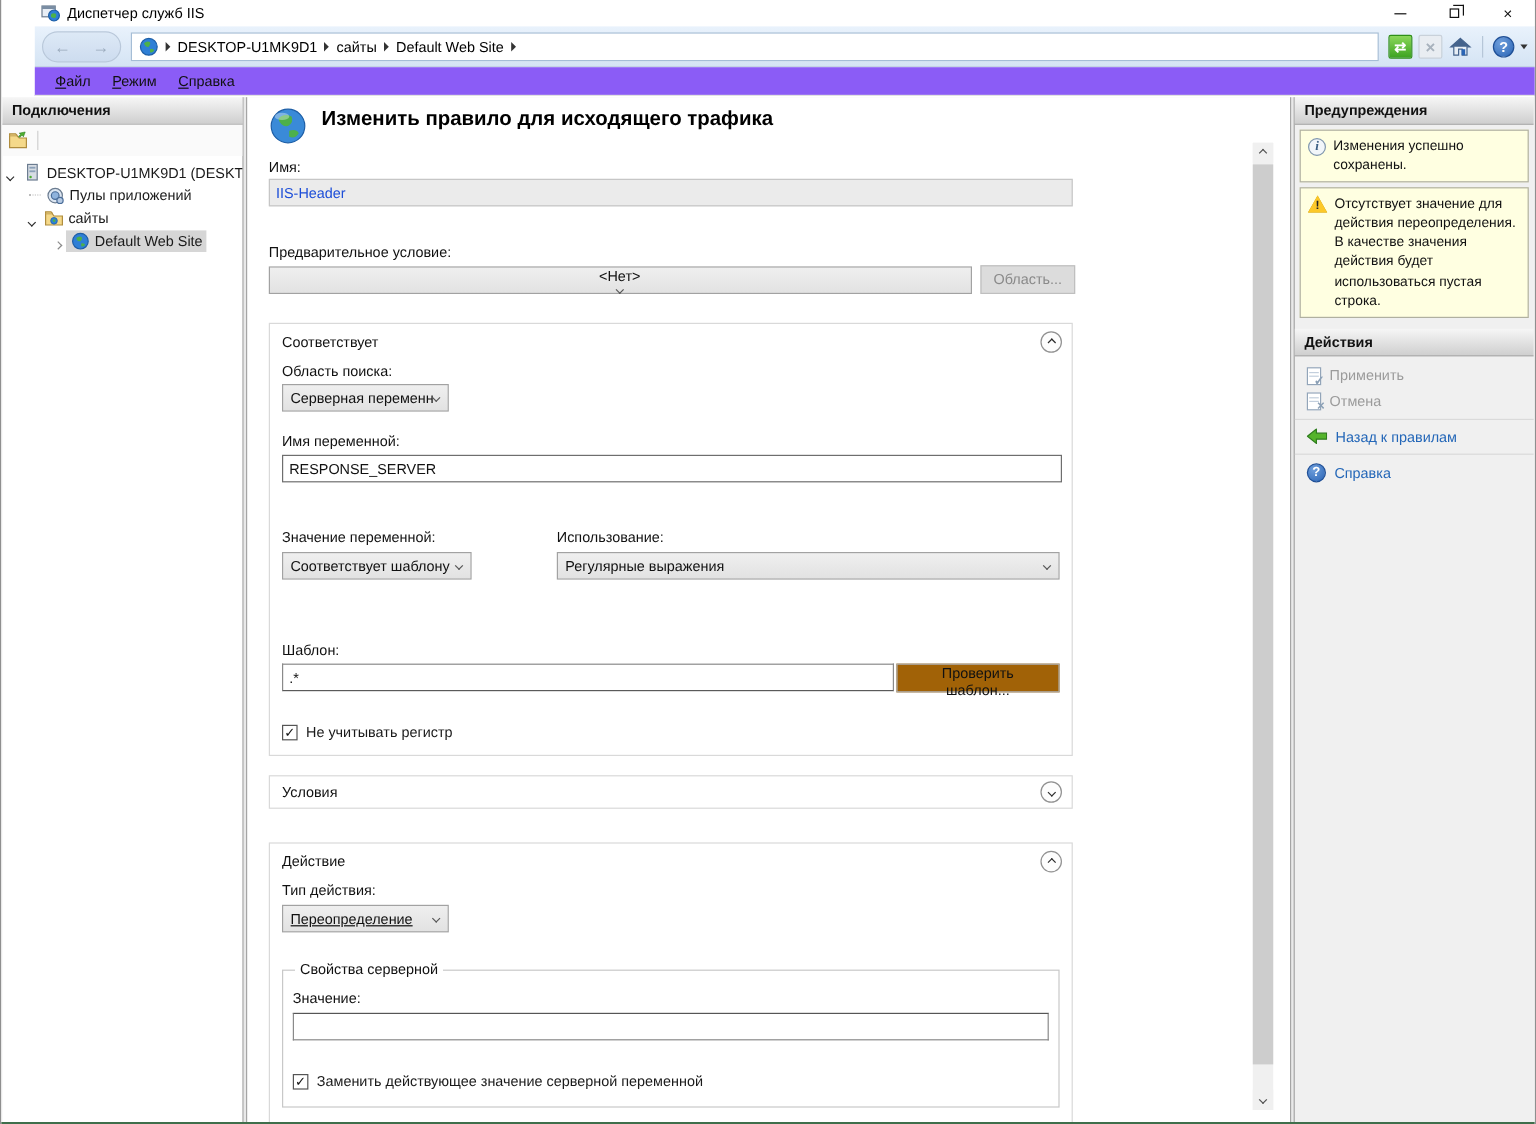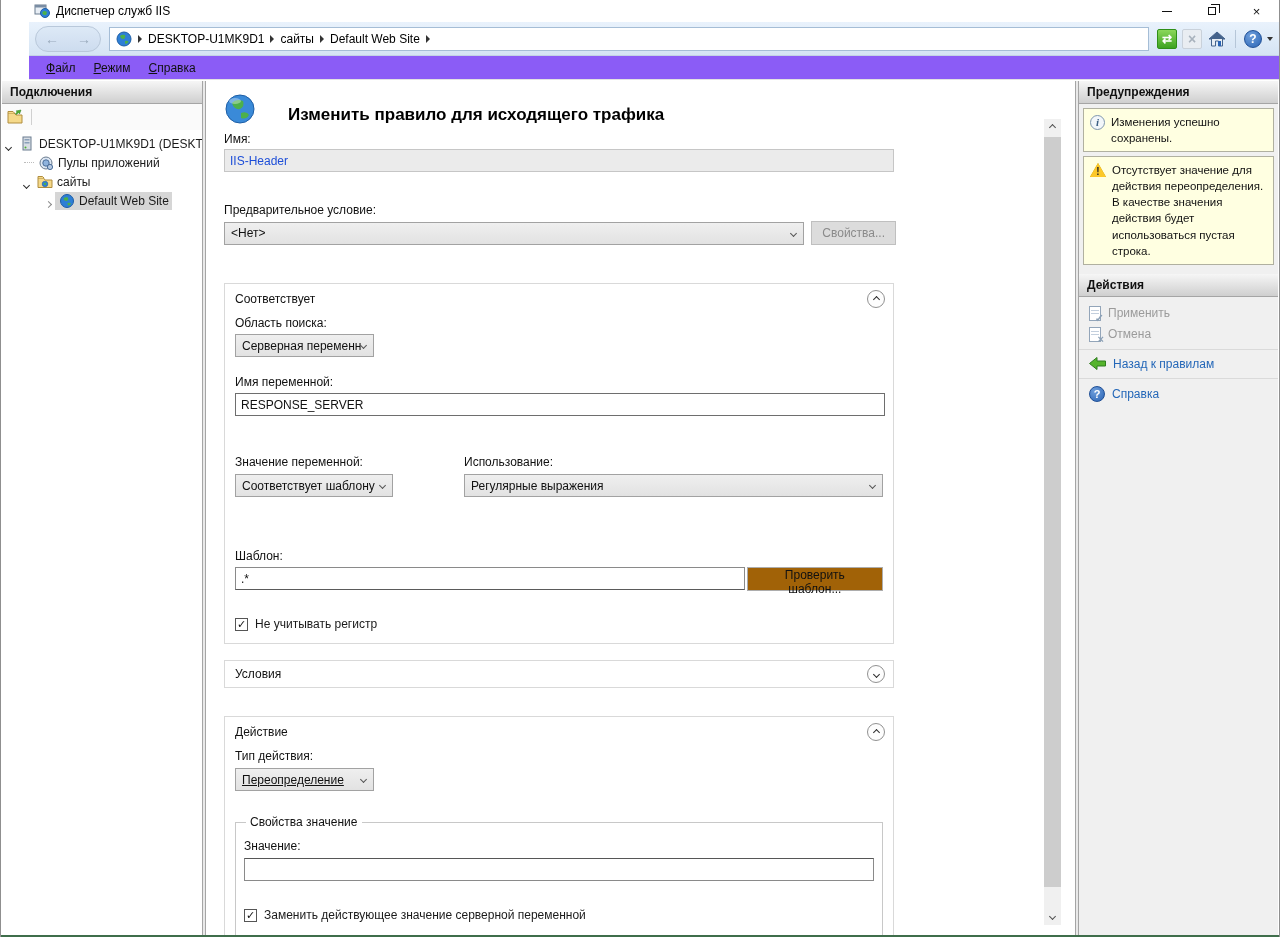--- a/index.html
+++ b/index.html
@@ -50,21 +50,21 @@
   .chev { display:inline-block; width:5px; height:5px; border-right:1.5px solid #2b2b2b; border-bottom:1.5px solid #2b2b2b; }
   .chev.down { transform:rotate(45deg); }
   .chev.up { transform:rotate(225deg); }
   .chev.right { transform:rotate(-45deg); border-color:#8a8a8a; }
   .tree-icon { width:16px; height:16px; margin:0 4px 0 4px; flex:none; }
   .tree-guide { border-bottom:1px dotted #bcbcbc; height:1px; flex:none; }
   .tree-sel { background:#d6d6d6; display:flex; align-items:center; padding:1px 3px 1px 0; }
 
   .main-panel { flex:1; background:#fff; border-left:1px solid #a5a5a5; border-right:1px solid #a5a5a5; margin:0 2px; position:relative; overflow:hidden; }
   .content { padding:8px 0 0 18px; width:690px; }
-  .page-header { display:flex; align-items:flex-end; gap:32px; height:36px; }
+  .page-header { display:flex; align-items:flex-start; gap:12px; height:36px; }
   .page-title { font-size:17px; color:#000; }
   .field-label { display:block; margin:0; color:#111; }
   .tinput { height:23px; border:1px solid #8a8a8a; background:#fff; padding:0 5px; font-family:"Liberation Sans",sans-serif; font-size:12px; color:#111; display:block; }
   .tinput:disabled { background:#ebebeb; border-color:#c6c6c6; color:#1d4ed8; }
   .combo { height:23px; border:1px solid #a2a2a2; background:linear-gradient(180deg,#efefef,#e2e2e2); display:flex; align-items:center; padding:0 7px 0 6px; color:#111; }
   .combo .ctext { flex:1; overflow:hidden; white-space:nowrap; }
   .combo .chev { border-color:#555; }
   .btn { height:24px; background:#a16207; border:1px solid #adadad; font-family:"Liberation Sans",sans-serif; font-size:12px; color:#111; padding:0 10px; }
   .btn.disabled { background:#dcdcdc; border-color:#bfbfbf; color:#8a8a8a; }
 
@@ -238,28 +238,28 @@
             <ellipse cx="11" cy="8" rx="6" ry="3" fill="#ffffff" opacity="0.35"></ellipse>
           </svg>
           <h1 class="page-title">Изменить правило для исходящего трафика</h1>
         </div>
 
         <label class="field-label" style="margin-top:7px;">Имя:</label>
         <input class="tinput" style="width: 670px; margin-top: 3px;" disabled="" value="IIS-Header">
 
         <label class="field-label" style="margin-top:31px;">Предварительное условие:</label>
         <div style="display:flex; gap:7px; margin-top:4px; align-items:center;">
-          <div class="combo" style="width:587px;">
+          <div class="combo" style="width:587px;flex-direction:column;">
             <span class="ctext">&lt;Нет&gt;</span>
             <span class="chev down"></span>
           </div>
-          <button class="btn disabled">Свойства...</button>
-        </div>
-
-        <section class="box" style="margin-top:38px;">
+          <button class="btn disabled">Область...</button>
+        </div>
+
+        <section class="box" style="margin-top:24px;">
           <div class="box-header">
             <span>Соответствует</span>
             <div class="collapse-btn">
                 <span class="chev up"></span>
               </div>
           </div>
           <div class="box-body">
             <label class="field-label" style="margin-top:8px;">Область поиска:</label>
             <div class="combo" style="width:139px; margin-top:4px;">
               <span class="ctext">Серверная переменн</span>
@@ -316,21 +316,21 @@
               </div>
           </div>
           <div class="box-body">
             <label class="field-label" style="margin-top:8px;">Тип действия:</label>
             <div class="combo" style="width:139px; margin-top:5px;text-decoration:underline;">
               <span class="ctext">Переопределение</span>
               <span class="chev down"></span>
             </div>
 
             <fieldset class="group">
-              <legend>Свойства значение</legend>
+              <legend>Свойства серверной</legend>
               <label class="field-label" style="margin-top:4px;">Значение:</label>
               <input class="tinput" style="width: 100%; margin-top: 5px; border-top-color: rgb(86, 86, 86);" value="">
               <div class="cb-row" style="margin-top:27px;">
                 <span class="cb">
                     <span>✓</span>
                   </span>
                 <span>Заменить действующее значение серверной переменной</span>
               </div>
             </fieldset>
           </div>

